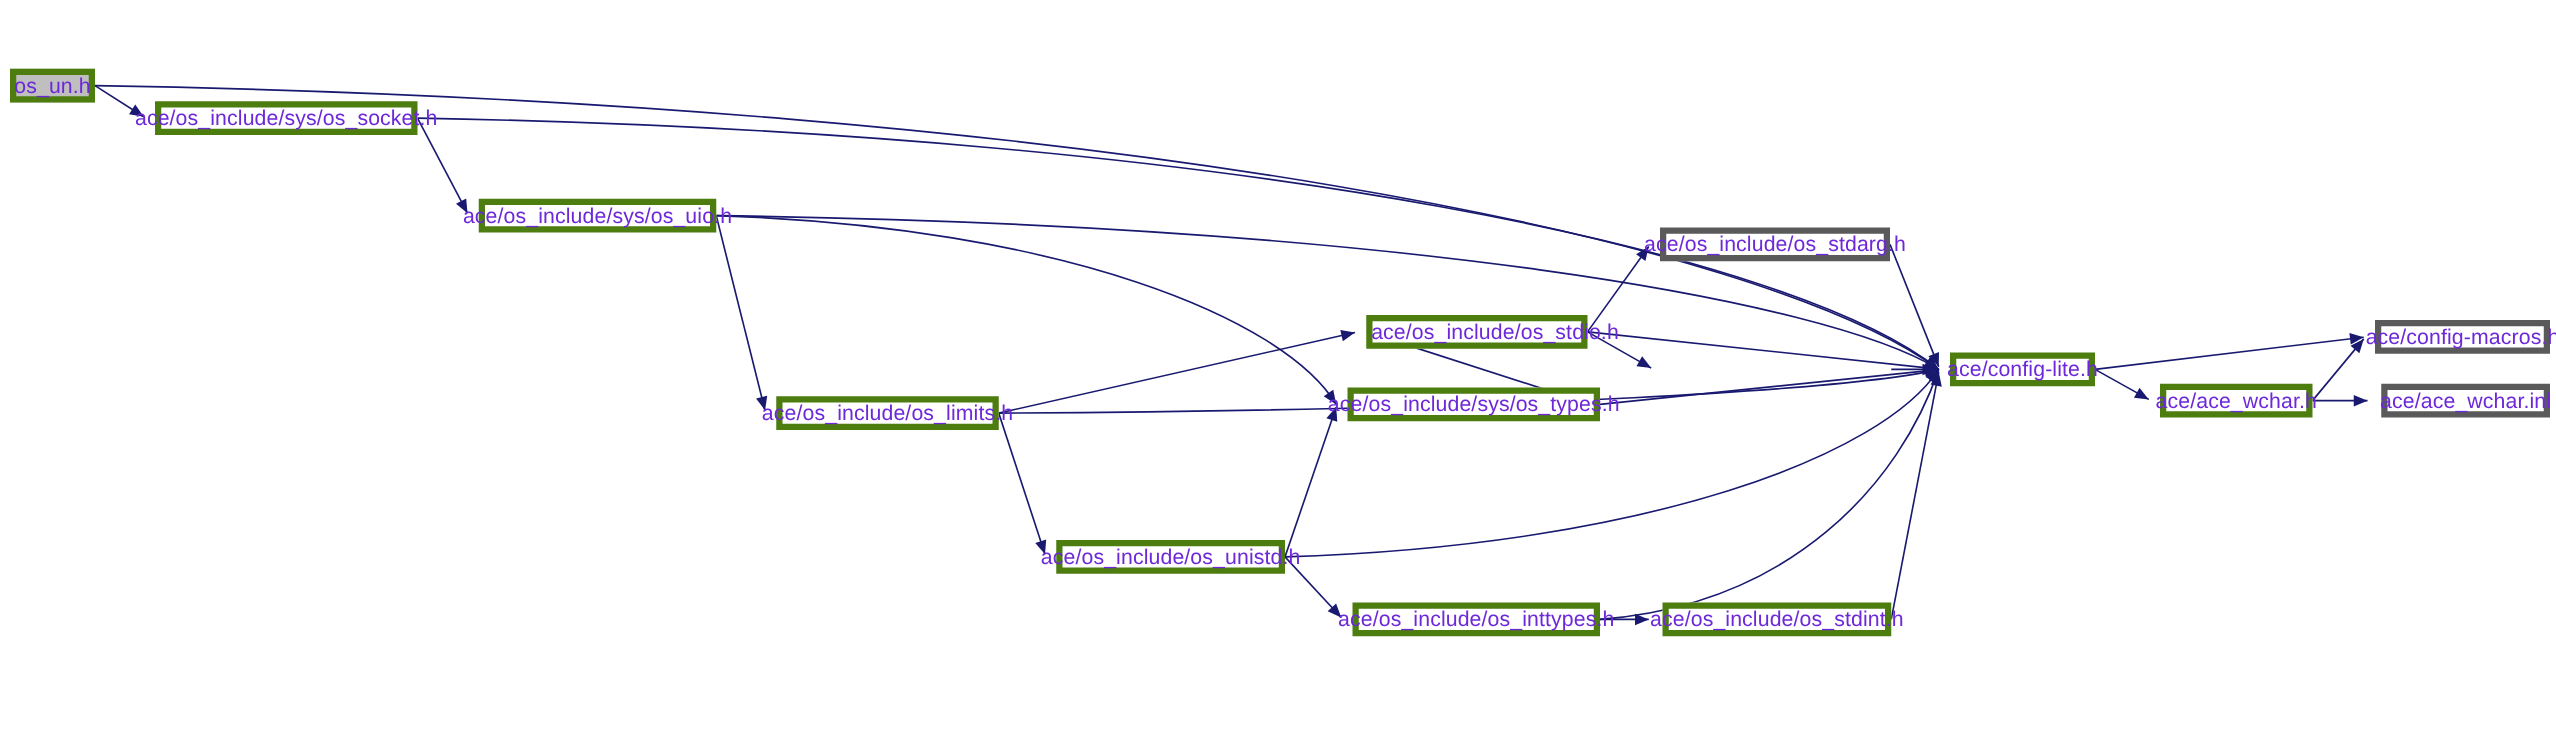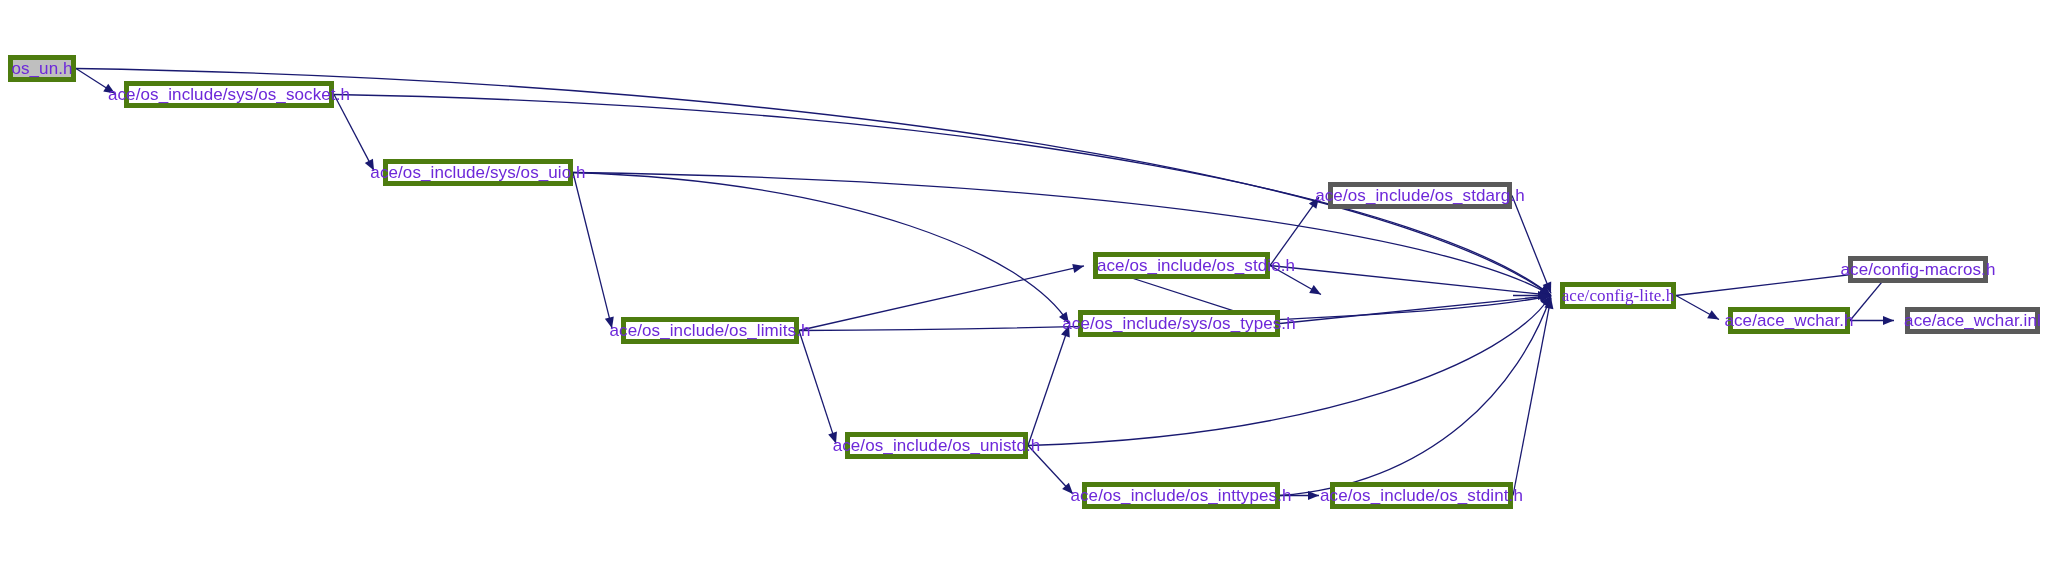--- a/index.html
+++ b/index.html
@@ -103,22 +103,22 @@
       <path d="M1850,320.5 L1891,271.1066638880753" fill="none" stroke="#191970" stroke-width="1.3"></path>
       <polygon points="1891,271.1066589355469 1887.5138229488061,282.5087012775017 1880.4348156879782,276.6326774347025" fill="#191970"></polygon>
       <path d="M1850,320.5 L1894,320.5" fill="none" stroke="#191970" stroke-width="1.3"></path>
       <polygon points="1894,320.5 1883,325.1 1883,315.9" fill="#191970"></polygon>
     </svg>
 <div class="node root" style="left: 8px; top: 55px; width: 68px; height: 27px;">os_un.h</div>
     <div class="node" style="left: 124px; top: 81px; width: 210px; height: 27px;">ace/os_include/sys/os_socket.h</div>
     <div class="node" style="left: 383px; top: 159px; width: 190px; height: 27px; text-align: right;">ace/os_include/sys/os_uio.h</div>
     <div class="node faint" style="left: 1328px; top: 182px; width: 184px; height: 27px;">ace/os_include/os_stdarg.h</div>
     <div class="node" style="left: 1093px; top: 252px; width: 177px; height: 27px; padding-left: 29px;">ace/os_include/os_stdio.h</div>
-    <div class="node faint" style="left: 1848px; top: 256px; width: 140px; height: 27px;">ace/config-macros.h</div>
-    <div class="node" style="left: 1560px; top: 282px; width: 116px; height: 27px; font-family: Liberation Serif, serif;">ace/config-lite.h</div>
+    <div class="node faint" style="left: 1900px; top: 256px; width: 140px; height: 27px;">ace/config-macros.h</div>
+    <div class="node" style="left: 1560px; top: 282px; width: 116px; height: 27px;">ace/config-lite.h</div>
     <div class="node" style="left: 1078px; top: 310px; width: 202px; height: 27px;">ace/os_include/sys/os_types.h</div>
     <div class="node" style="left: 1728px; top: 307px; width: 122px; height: 27px;">ace/ace_wchar.h</div>
     <div class="node faint" style="left: 1905px; top: 307px; width: 135px; height: 27px;">ace/ace_wchar.inl</div>
     <div class="node" style="left: 621px; top: 317px; width: 178px; height: 27px;">ace/os_include/os_limits.h</div>
     <div class="node" style="left: 845px; top: 432px; width: 183px; height: 27px;">ace/os_include/os_unistd.h</div>
     <div class="node" style="left: 1082px; top: 482px; width: 198px; height: 27px;">ace/os_include/os_inttypes.h</div>
     <div class="node" style="left: 1330px; top: 482px; width: 183px; height: 27px;">ace/os_include/os_stdint.h</div>
   </div>
 
 </body></html>

